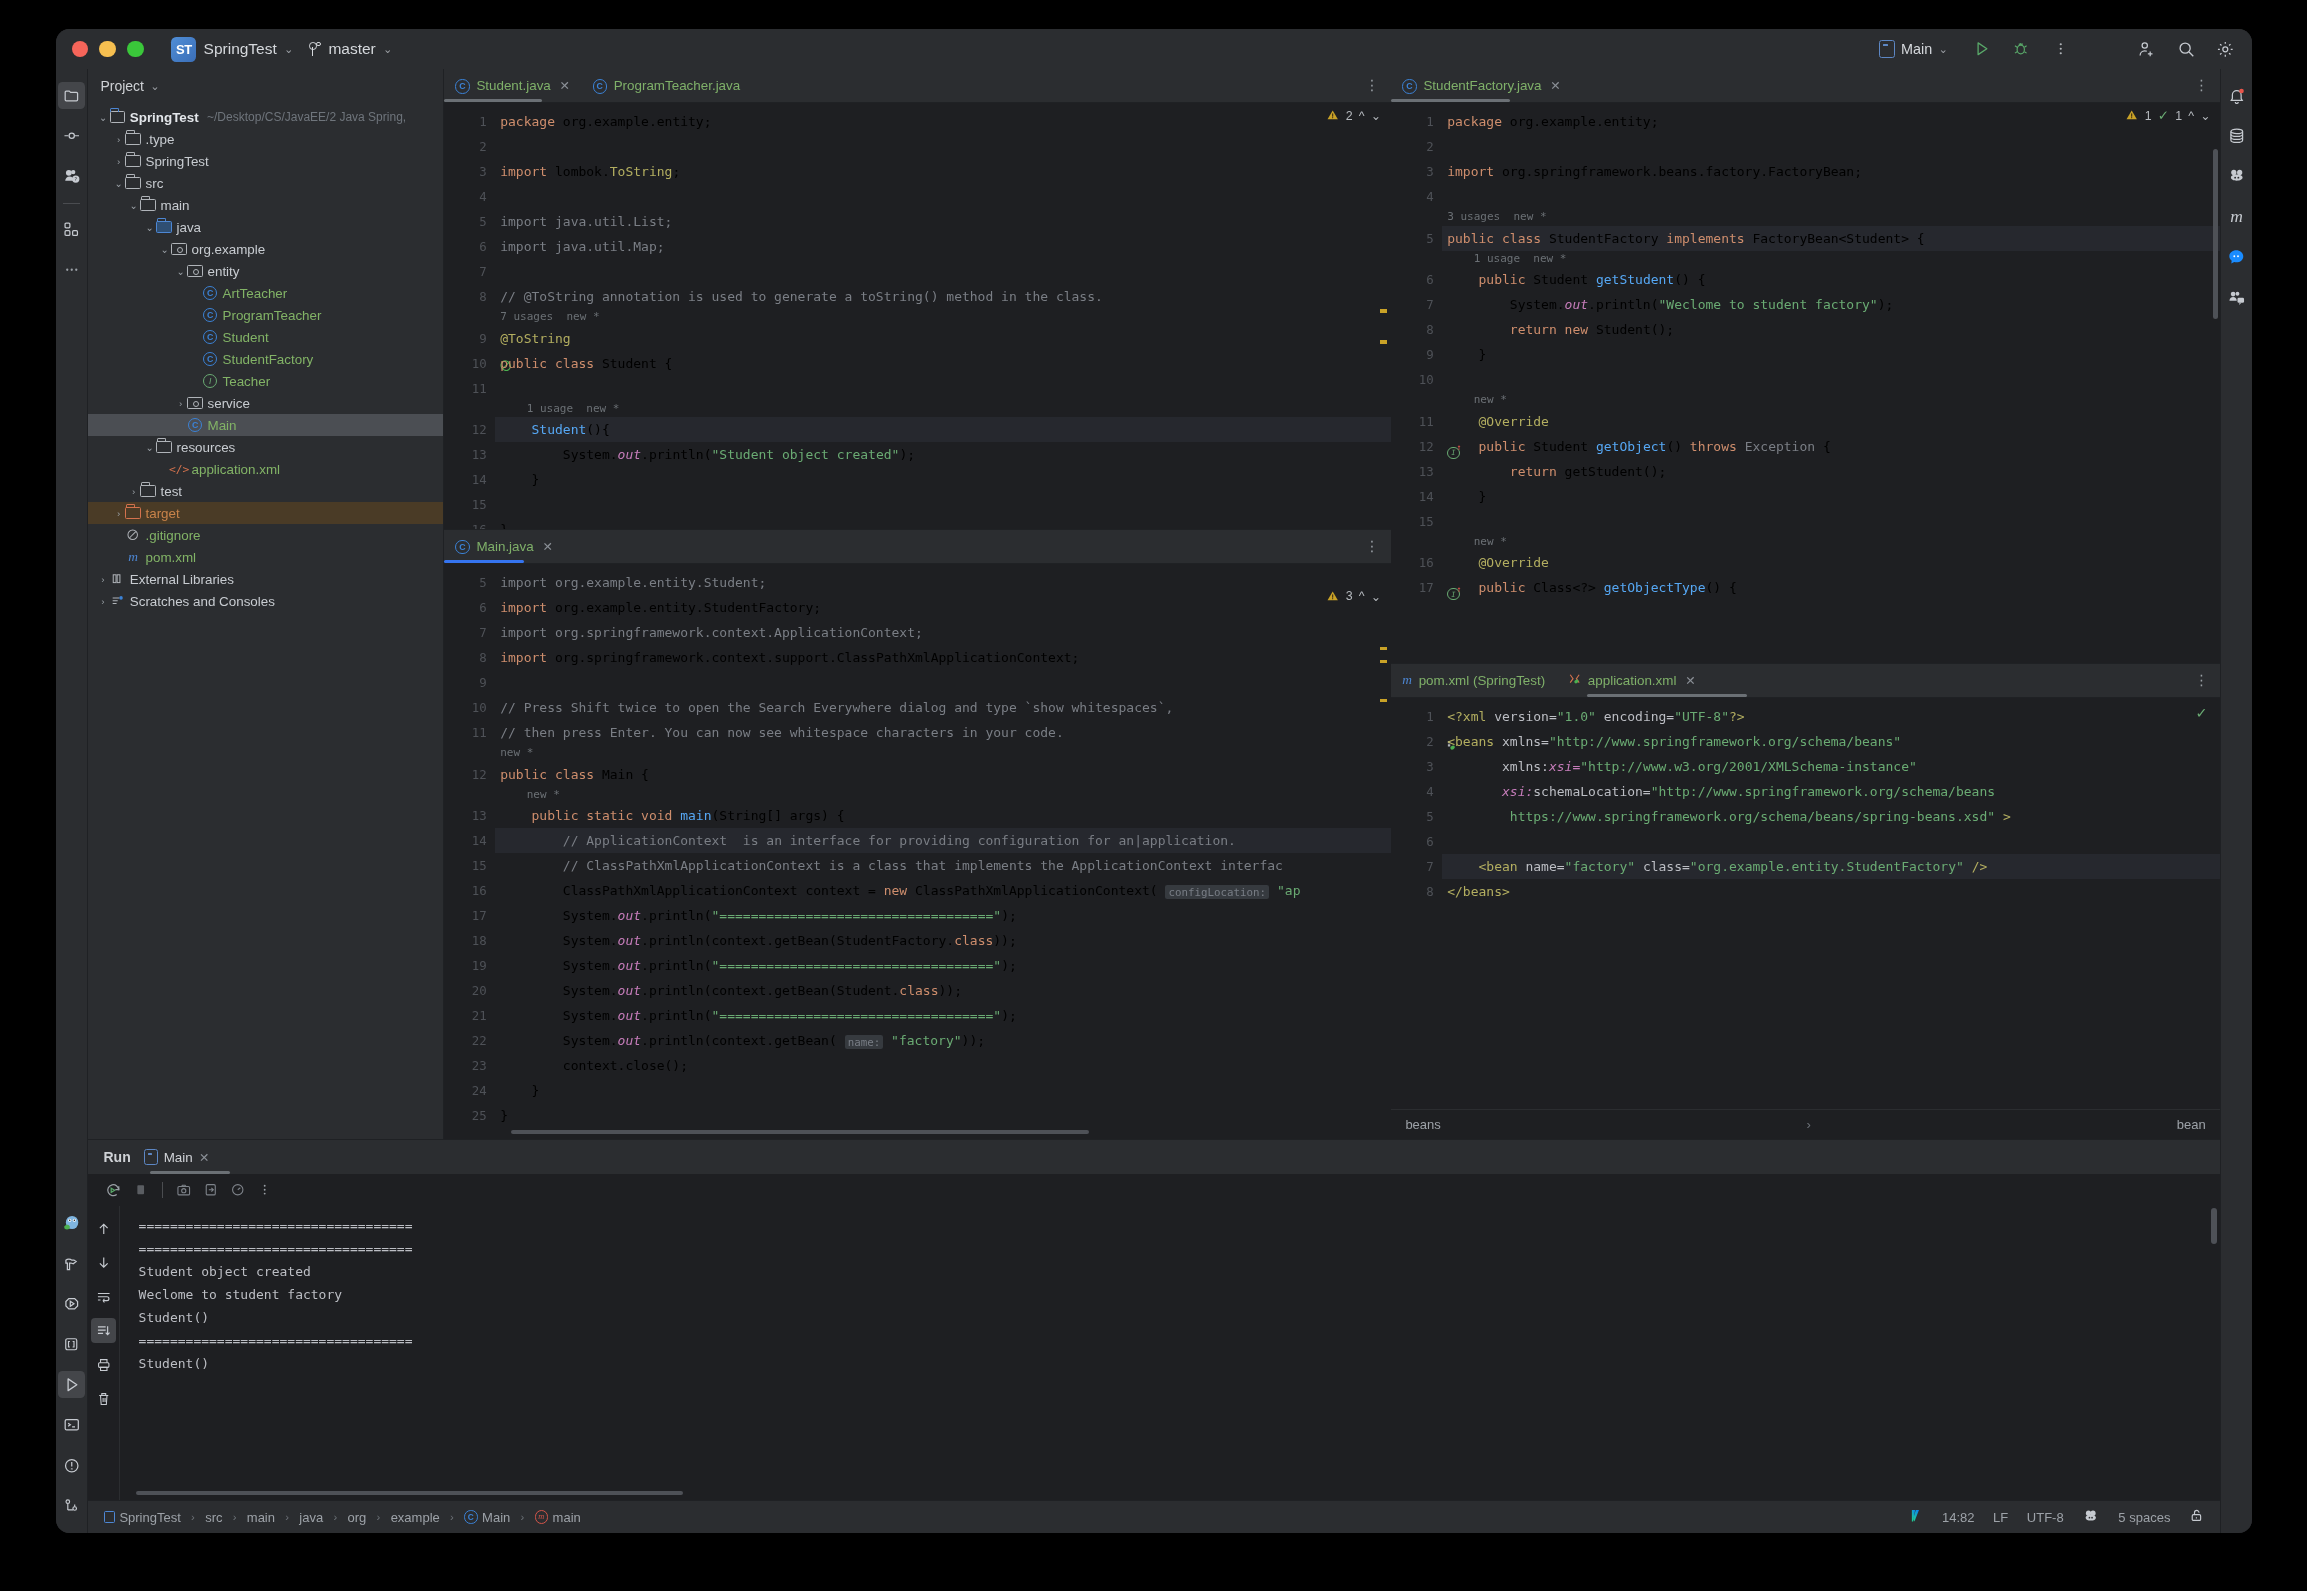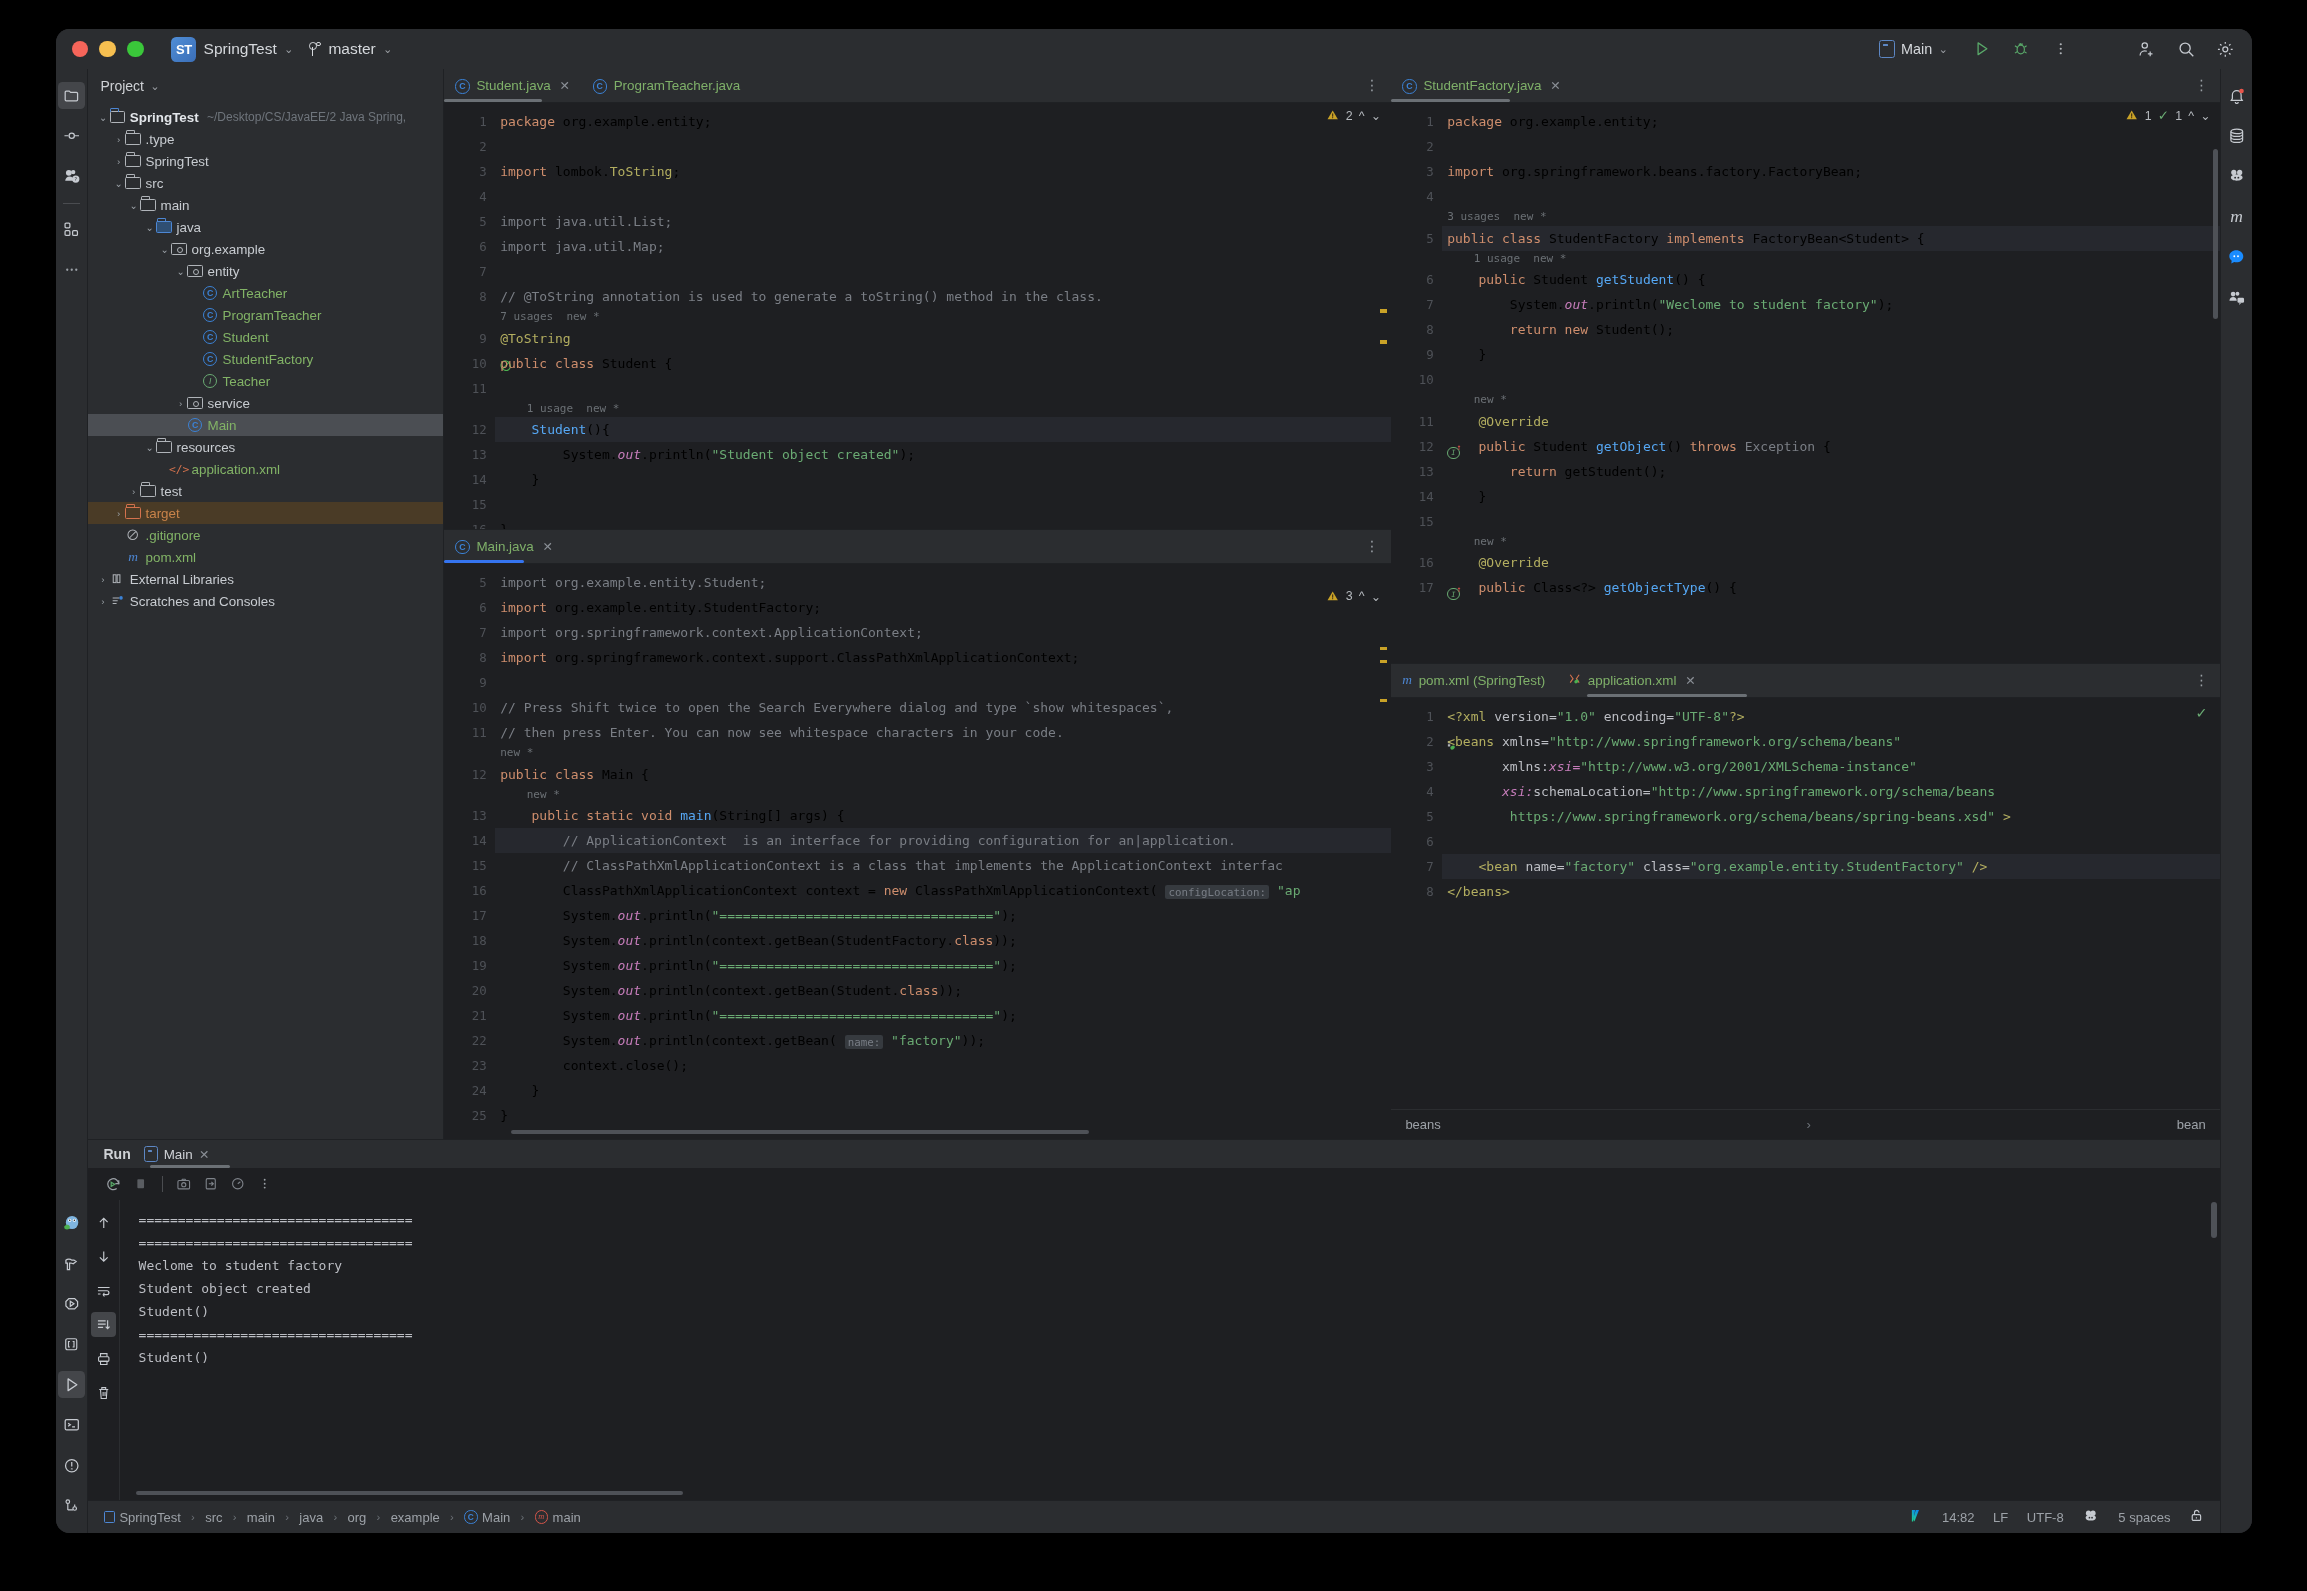--- a/index.html
+++ b/index.html
@@ -107,21 +107,21 @@
   .warn-tri svg{display:block;}
   .scrollmark{position:absolute;right:3.1px;width:7.2px;height:3.6px;background:#c9a227;}
 
   
   .tabline{position:absolute;left:0;bottom:0;height:2.6px;background:#6b7075;border-radius:1.5px;}
   .tabline.blue{background:#3574f0;}
 
   
   .runpanel{height:361px;flex:none;background:#1e1f22;display:flex;flex-direction:column;
     border-top:0.5px solid #1f2124;}
-  .runhead{height:28px;background:#2b2d30;display:flex;align-items:center;gap:13.4px;padding:0 15.5px;position:relative;}
+  .runhead{height:34px;background:#2b2d30;display:flex;align-items:center;gap:13.4px;padding:0 15.5px;position:relative;}
   .runhead .lbl{color:#cfd2d6;font-size:14px;font-weight:bold;}
   .runtab{display:flex;align-items:center;gap:6.2px;color:#cfd2d6;font-size:13.4px;}
   .runtoolbar{height:32px;display:flex;align-items:center;gap:3.1px;padding:0 13.4px;background:#1e1f22;}
   .rt-ico{width:24px;height:24px;display:flex;align-items:center;justify-content:center;cursor:pointer;}
   .rt-sep{width:0.5px;height:16.5px;background:#4a4c50;margin:0 6.2px;}
   .consolewrap{flex:1;display:flex;min-height:0;position:relative;}
   .console-side{width:32px;flex:none;background:#1e1f22;display:flex;flex-direction:column;align-items:center;
     padding-top:5.2px;border-right:0.5px solid #2b2d30;}
   .cs-ico{width:25px;height:25px;margin:4.6px 0;display:flex;align-items:center;justify-content:center;border-radius:4.1px;}
   .cs-ico.active{background:#44464a;}
@@ -834,22 +834,22 @@
             <div class="cs-ico">
               <svg width="15.5" height="15.5" viewBox="0 0 24 24" stroke="#c6cad0" stroke-width="1.7" fill="none">
                   <path d="M5 7h14M9 7V4h6v3M7 7l1 14h8l1-14M11 11v6M14 11v6"></path>
                 </svg>
               </div>
           </div>
           <div class="console" id="console">
             <div style="height:5.2px"></div>
           <div class="cline">===================================</div>
               <div class="cline">===================================</div>
+              <div class="cline">Student object created</div>
               <div class="cline">Weclome to student factory</div>
-              <div class="cline">Student object created</div>
               <div class="cline">Student()</div>
               <div class="cline">===================================</div>
               <div class="cline">Student()</div>
               <div class="cline">&nbsp;</div>
             </div>
           <div style="position:absolute;right:4.1px;bottom:3.1px;left:48px;height:8.3px;">
             <div style="position:absolute;left:0;top:2.1px;width:547px;height:4.6px;background:#4e5157;border-radius:2.6px;"></div>
           </div>
           <div style="position:absolute;right:3.1px;top:2.1px;width:6.2px;height:36px;background:#4e5157;border-radius:3.1px;"></div>
         </div>

